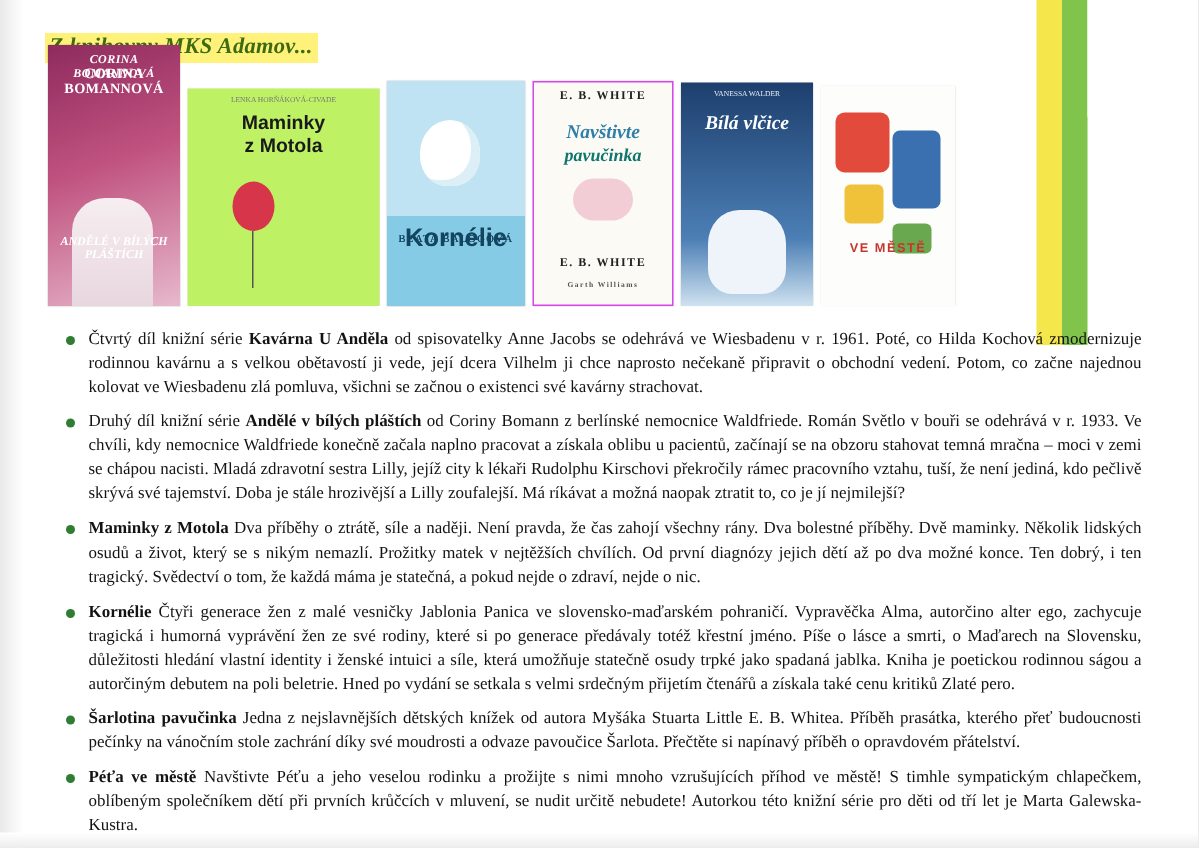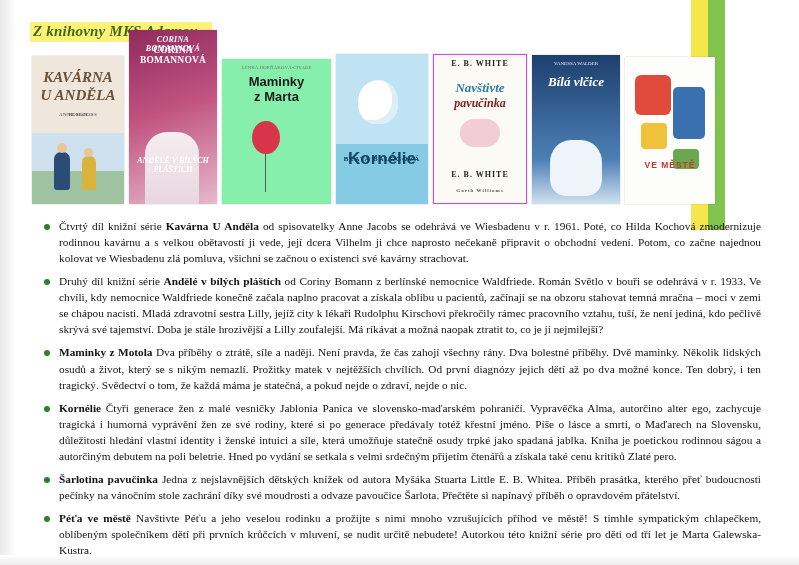--- a/index.html
+++ b/index.html
@@ -135,21 +135,21 @@
   .c2 .sub { bottom: 30px; font-size: 8px; color: #ffffff; font-style: italic; font-weight: bold; }
   .c2 .nurse {
     position: absolute;
     bottom: 0; left: 16px;
     width: 54px; height: 72px;
     background: linear-gradient(#f6eef1, #e8d6de);
     border-radius: 22px 22px 0 0;
   }
 
   
-  .c3 { width: 109px; height: 145px; background: #86efac; }
+  .c3 { width: 88px; height: 145px; background: #bef264; padding-left: 40px; }
   .c3 .author { top: 6px; font-size: 5px; color: #777; }
   .c3 .ct { top: 16px; font-size: 13px; color: #1a1a1a; font-family: "Liberation Sans", sans-serif; }
   .c3 .ct2 { top: 31px; font-size: 13px; color: #1a1a1a; font-family: "Liberation Sans", sans-serif; }
   .balloon {
     position: absolute;
     left: 30px; top: 62px;
     width: 28px; height: 33px;
     background: #d6354a;
     border-radius: 50%;
   }
@@ -172,21 +172,21 @@
     width: 40px; height: 44px;
     background: #ffffff;
     border-radius: 50% 50% 45% 45%;
     box-shadow: inset -6px -4px 0 #dceef6;
   }
 
   
   .c5 { width: 92px; height: 148px; background: #fbfaf4; border: 1px solid #d946ef; }
   .c5 .author { top: 5px; font-size: 5px; color: #888; }
   .c5 .ct { top: 26px; font-size: 13px; color: #2f7fa8; font-family: "Liberation Serif", serif; font-style: italic; }
-  .c5 .ct2 { top: 42px; font-size: 12px; color: #7f1d1d; font-style: italic; }
+  .c5 .ct2 { top: 42px; font-size: 12px; color: #0f766e; font-style: italic; }
   .c5 .sub { bottom: 24px; font-size: 8px; color: #222; font-weight: bold; letter-spacing: 1px; }
   .c5 .sub2 { bottom: 10px; font-size: 5px; color: #555; }
   .pig {
     position: absolute;
     left: 26px; top: 64px;
     width: 40px; height: 28px;
     background: #f3cdd6;
     border-radius: 18px;
   }
 
@@ -279,40 +279,32 @@
   <div class="band"></div>
   <div class="band2"></div>
 
   <div class="content">
 
     <div class="title">Z knihovny MKS Adamov...</div>
 
 
     <div class="covers">
 
-      <div class="cover c1">
-        <div class="sub author">ANNE JACOBS</div>
-        <div class="ct">KAVÁRNA</div>
-        <div class="ct ct2">U ANDĚLA</div>
-        <div class="sub">ROMÁN</div>
-        <div class="fig"></div>
-        <div class="fig2"></div>
-      </div>
 
       <div class="cover c2">
         <div class="sub author">CORINA BOMANNOVÁ</div>
         <div class="ct">CORINA BOMANNOVÁ</div>
         <div class="nurse"></div>
         <div class="sub">ANDĚLÉ V BÍLÝCH PLÁŠTÍCH</div>
       </div>
 
       <div class="cover c3">
         <div class="sub author">LENKA HORŇÁKOVÁ-CIVADE</div>
         <div class="ct">Maminky</div>
-        <div class="ct ct2">z Marta</div>
+        <div class="ct ct2">z Motola</div>
         <div class="balloon"></div>
       </div>
 
       <div class="cover c4">
         <div class="sub author">BEATA BALOGOVÁ</div>
         <div class="bird"></div>
         <div class="ct">Kornélie</div>
         <div class="sub">BEATA BALOGOVÁ</div>
       </div>
 

